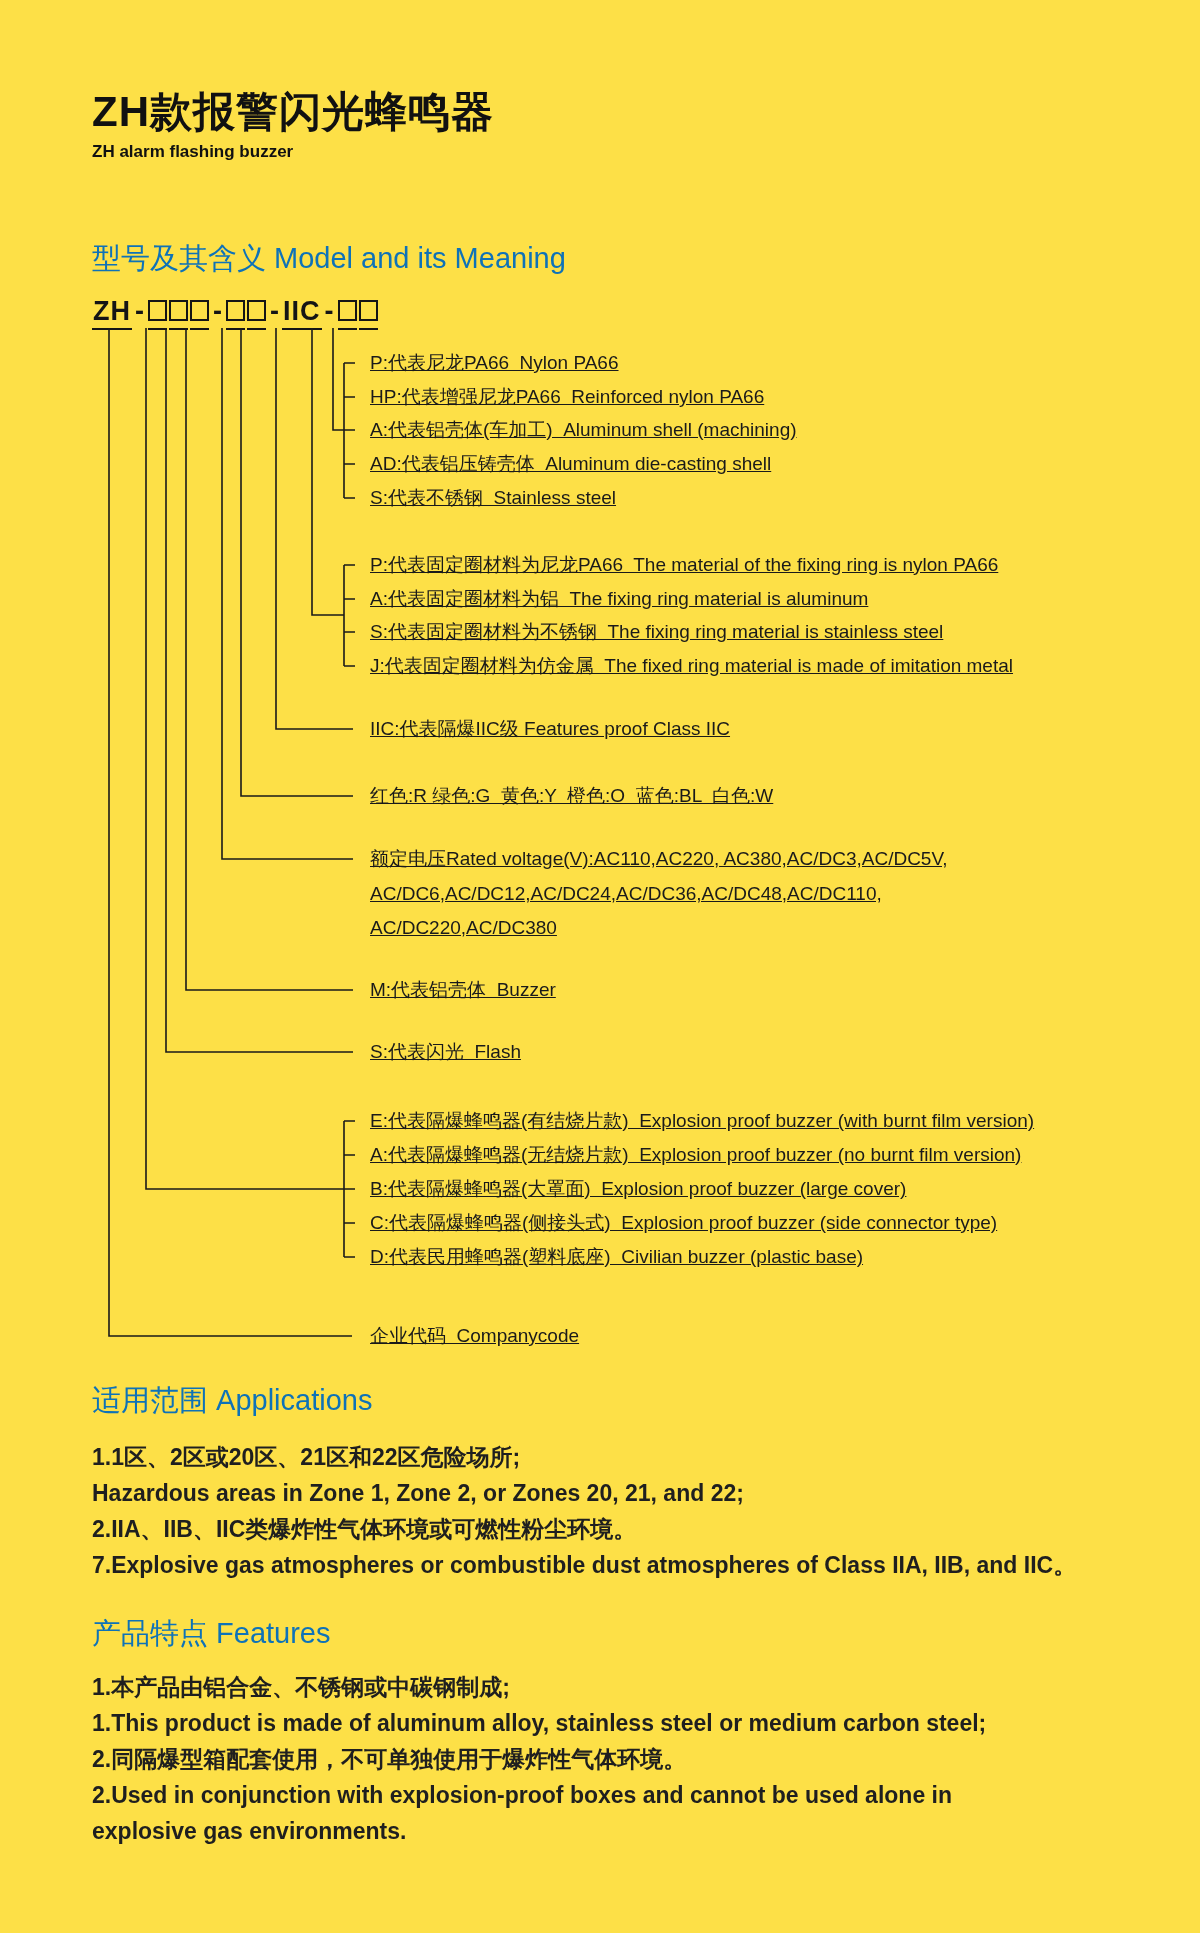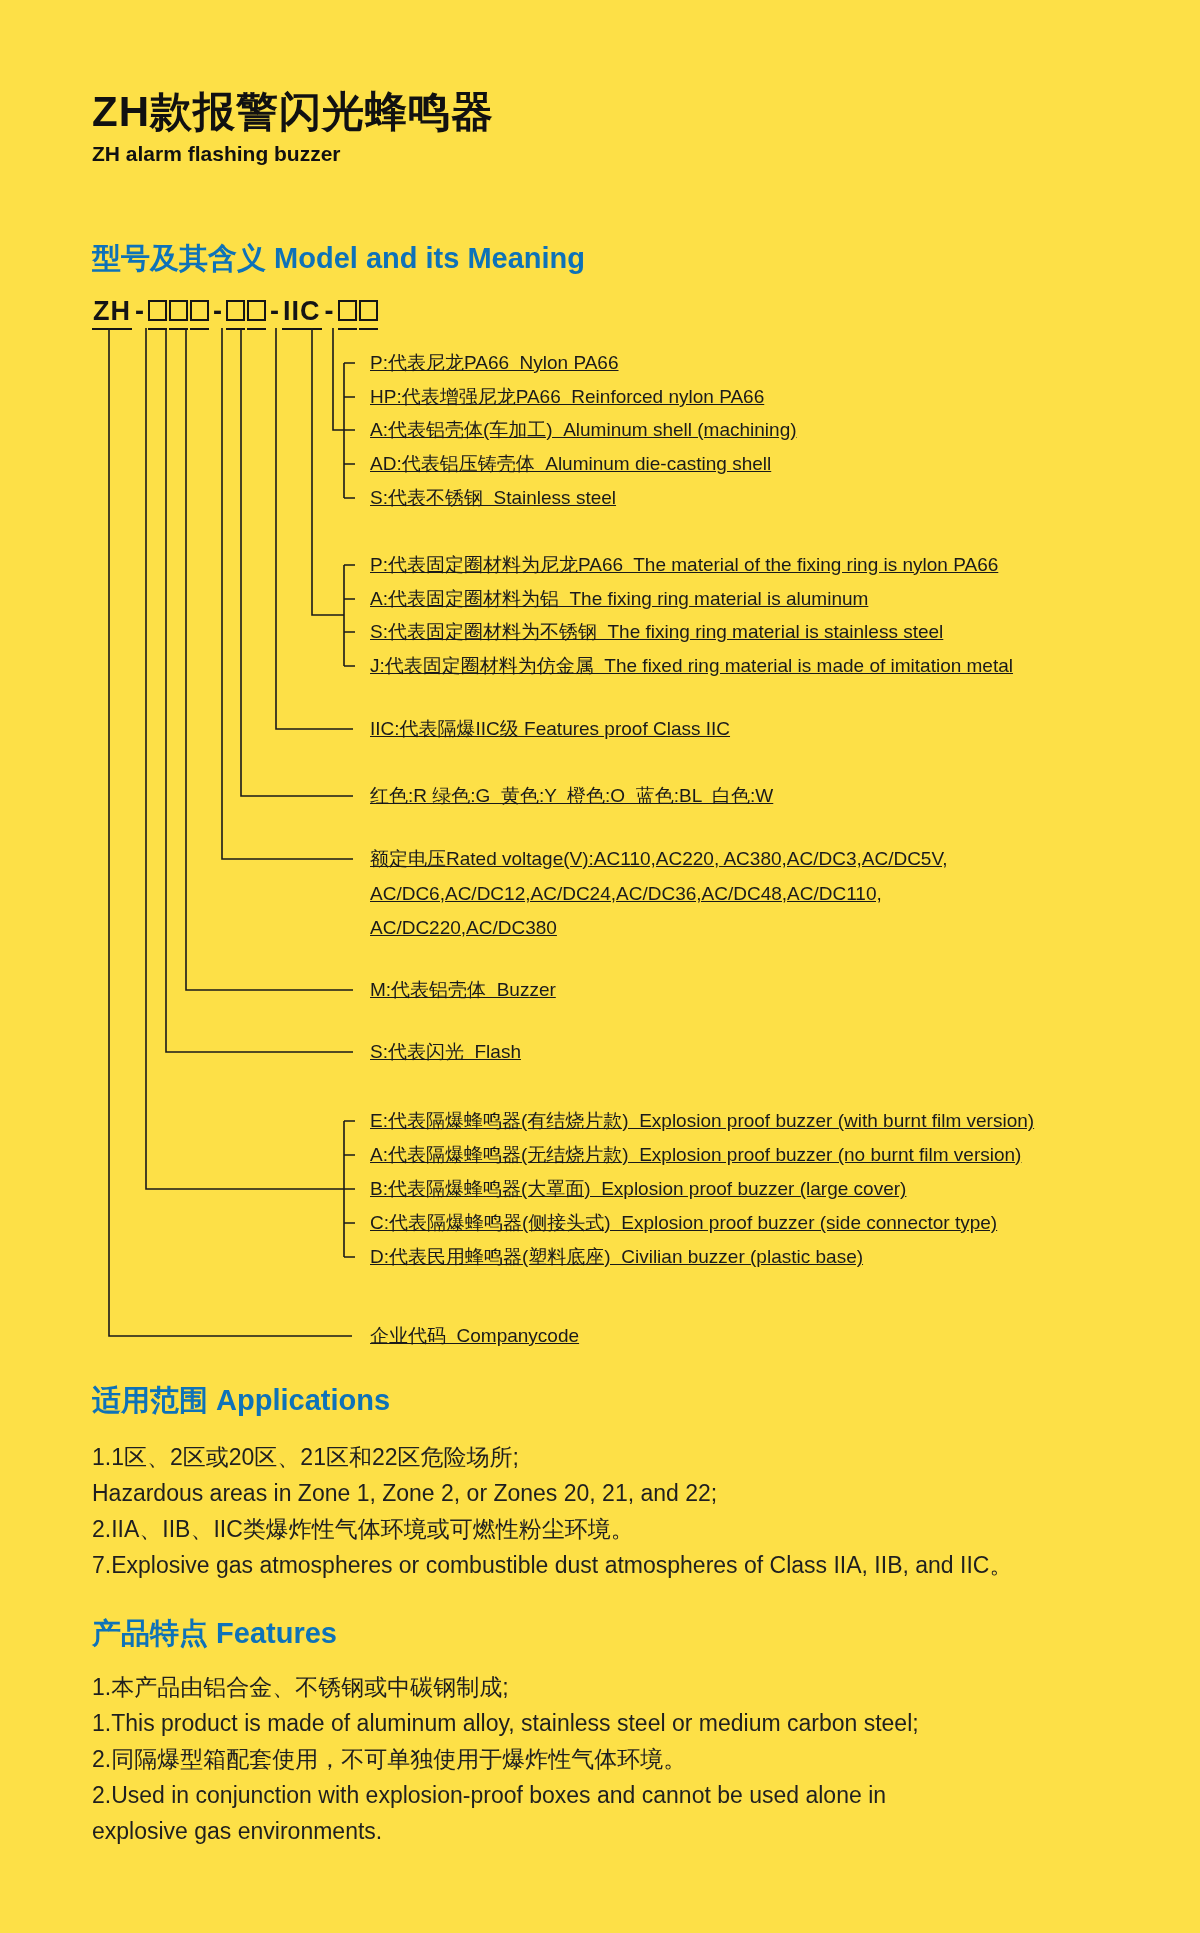--- a/index.html
+++ b/index.html
@@ -7,24 +7,24 @@
     position:relative; width:1200px; height:1933px; background:#fde047;
     font-family:"Liberation Sans","DejaVu Sans",sans-serif;
     color:#1a1a1a; overflow:hidden;
   }
   .title-cn {
     position:absolute; left:92px; top:84px;
     font-size:42px; font-weight:700; color:#111; letter-spacing:1px;
   }
   .title-en {
     position:absolute; left:92px; top:142px;
-    font-size:21px; font-weight:700; color:#111;
+    font-size:17px; font-weight:700; color:#111;
   }
   .sec-heading {
-    font-size:29px; font-weight:700; color:#0e72b8; line-height:34px;
+    font-size:29px; font-weight:400; color:#0e72b8; line-height:34px;
   }
   #model-heading { position:absolute; left:92px; top:241px; }
   
   .code {
     position:absolute; left:92px; top:296px; height:40px;
     font-size:27px; font-weight:600; color:#151515; white-space:nowrap;text-decoration:underline;
   }
   .code .seg {
     display:inline-block; border-bottom:2px solid #151515;
     padding:0 1px 3px 1px; letter-spacing:1px; line-height:27px;
@@ -47,21 +47,21 @@
     position:absolute; left:370px; font-size:19px; line-height:26px;
     color:#1a1a1a; white-space:pre;text-decoration:underline;
   }
   
   .textsec { position:absolute; left:92px; width:1060px; }
   #applications { top:1383px; }
   #features { top:1616px; }
   .textsec .lines { font-size:23px; line-height:36px; color:#1f1f1f; }
   #applications .lines { margin-top:22px; }
   #features .lines { margin-top:19px; }
-  .tline { white-space:pre; }
+  .tline { white-space:pre;font-weight:bold; }
 </style>
 </head>
 <body>
 
 <div class="page">
 
   <div class="title-cn">ZH款报警闪光蜂鸣器</div>
   <div class="title-en">ZH alarm flashing buzzer</div>
 
   <div id="model-heading" class="sec-heading">型号及其含义 Model and its Meaning</div>

